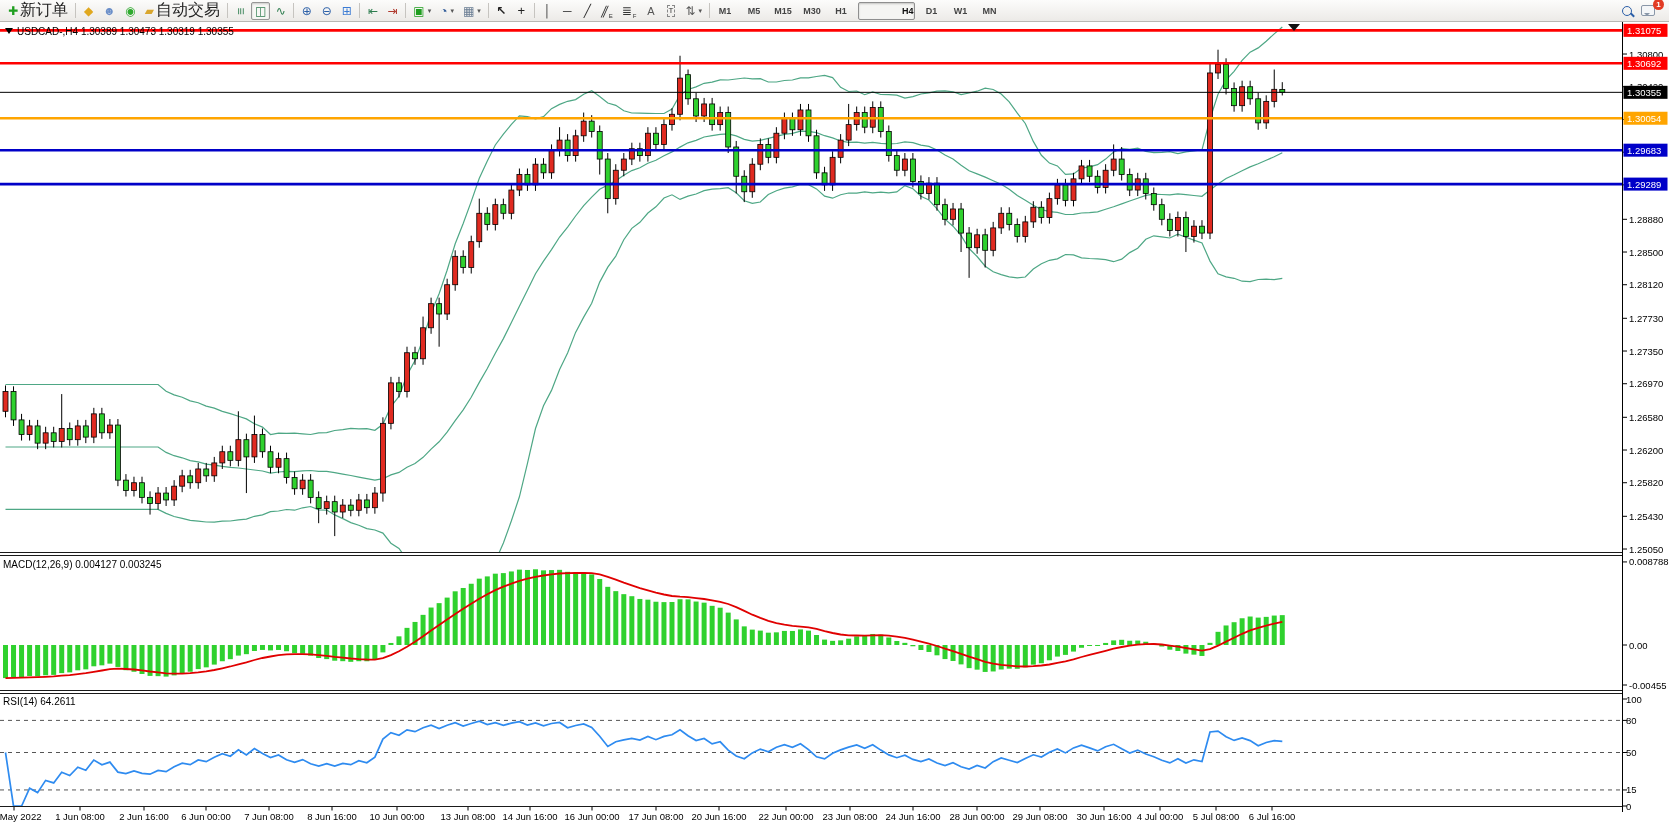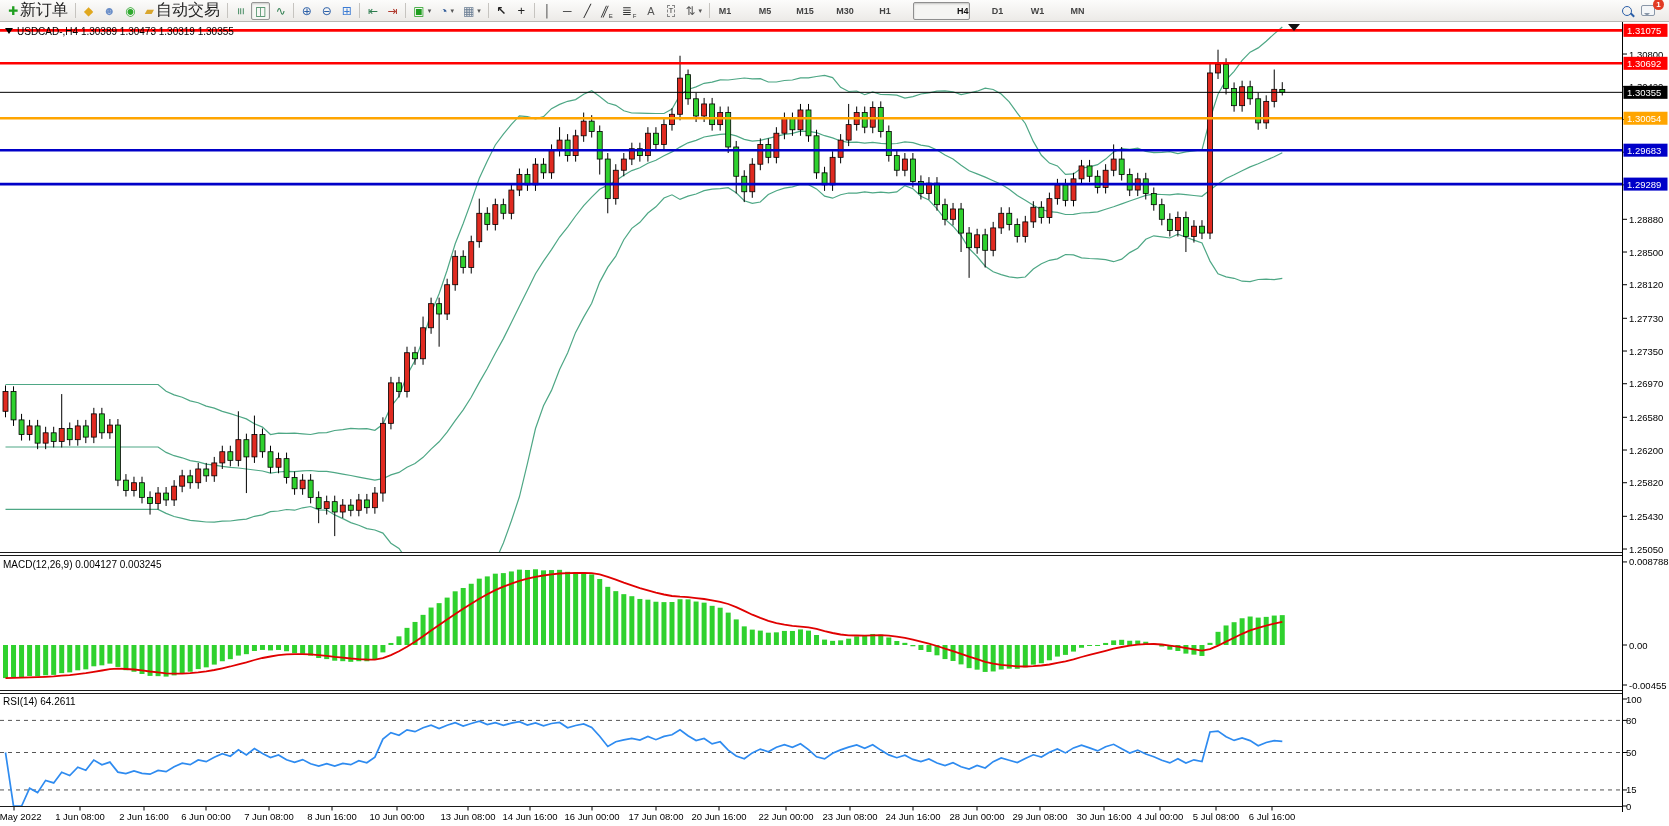--- a/index.html
+++ b/index.html
@@ -128,21 +128,21 @@
       <span class="ig" style="font-size:11px;color:#555">A</span>
     </div>
     <div class="tbtn">
       <span class="lblT">T</span>
     </div>
     <div class="tbtn">
       <span class="ig" style="color:#555">⇅</span>
       <span class="caret">▾</span>
     </div>
     <div class="sep"></div>
-    <div id="tf-group" style="display:flex;gap:16px">
+    <div id="tf-group" style="display:flex;gap:5px">
         <div class="tfb">M1</div>
         <div class="tfb">M5</div>
         <div class="tfb">M15</div>
         <div class="tfb">M30</div>
         <div class="tfb">H1</div>
         <div class="tfb act">H4</div>
         <div class="tfb">D1</div>
         <div class="tfb">W1</div>
         <div class="tfb">MN</div>
       </div>

